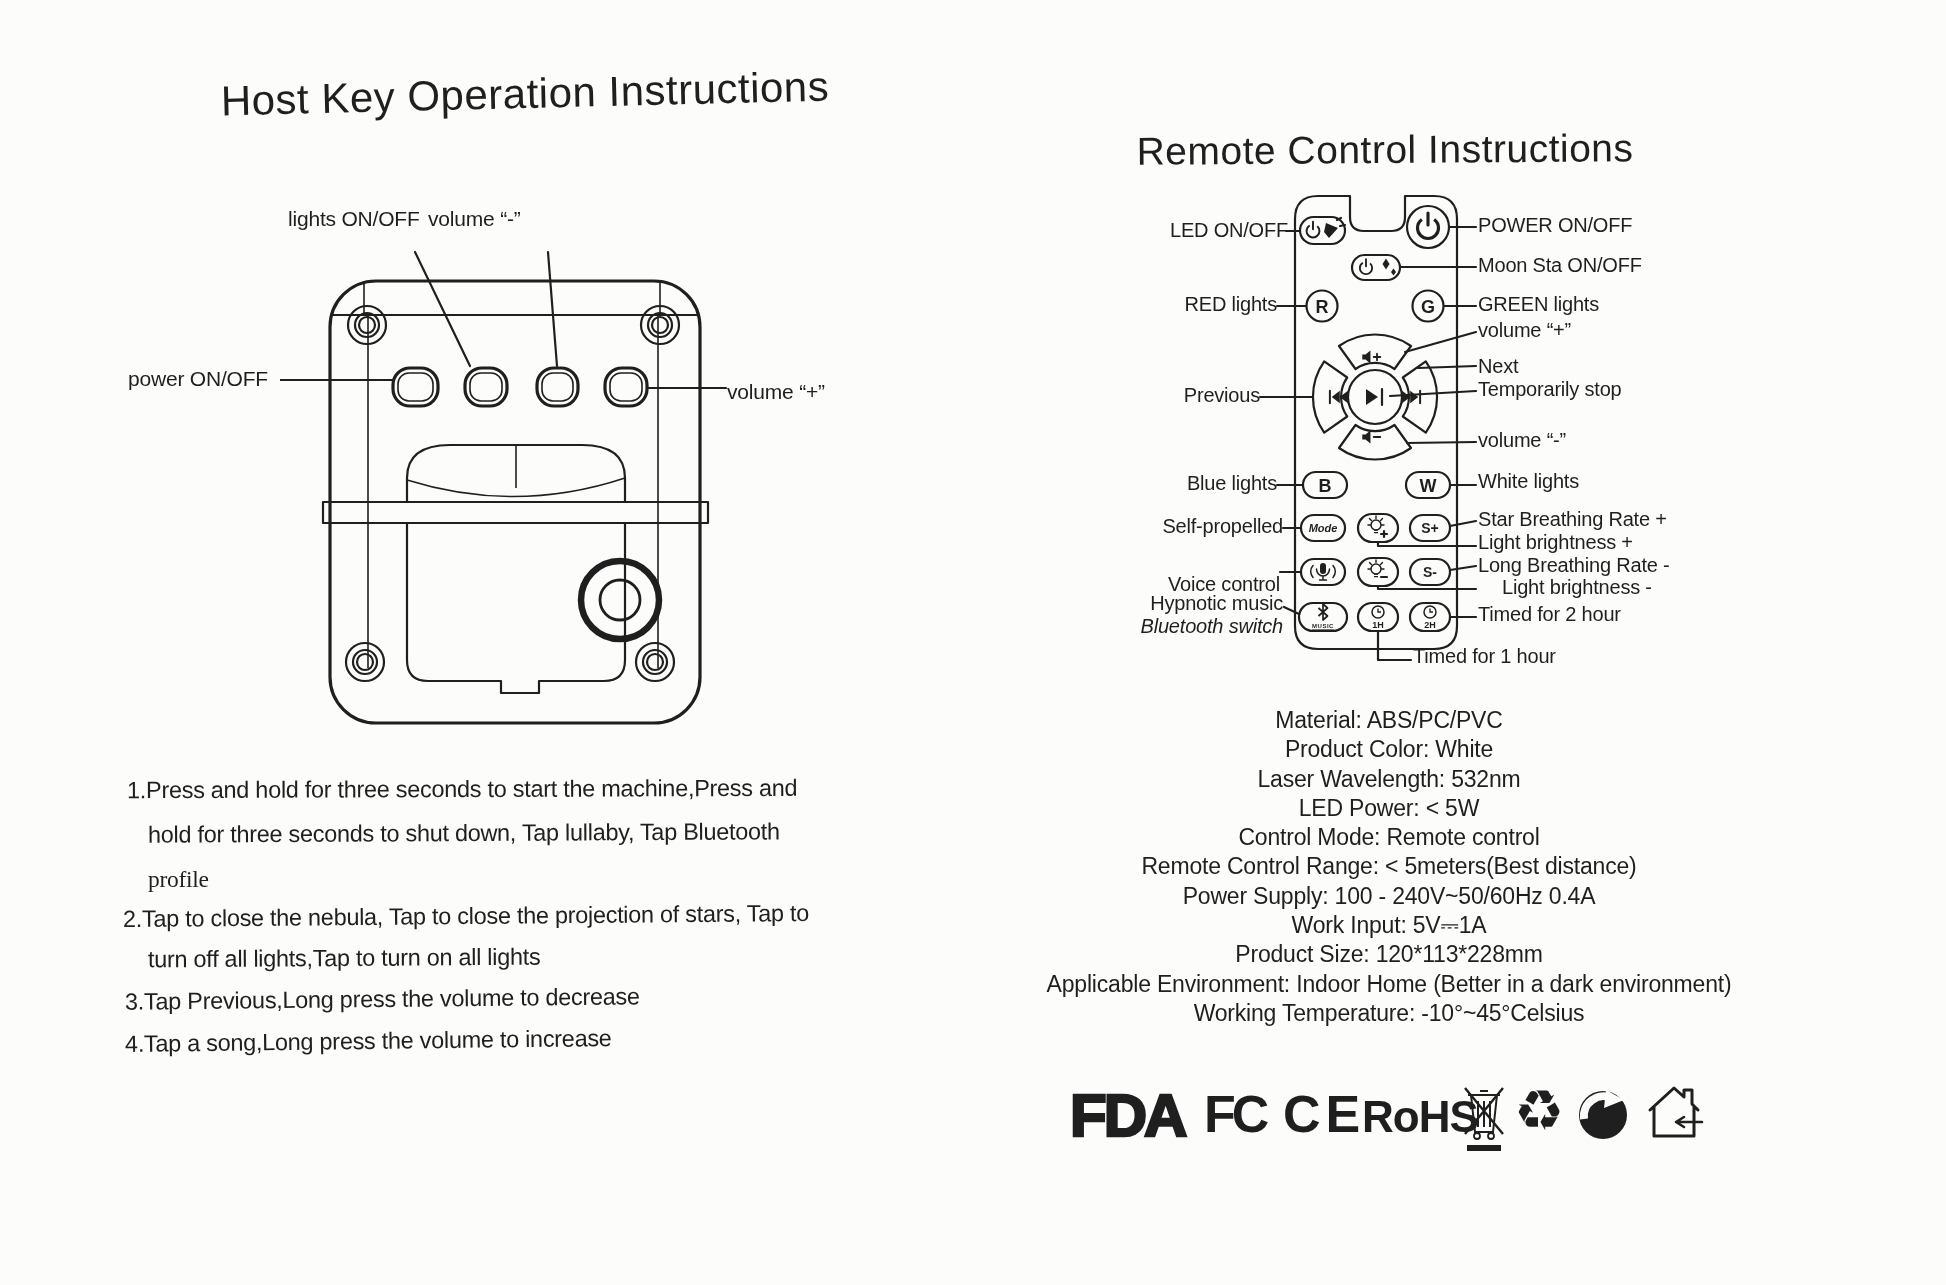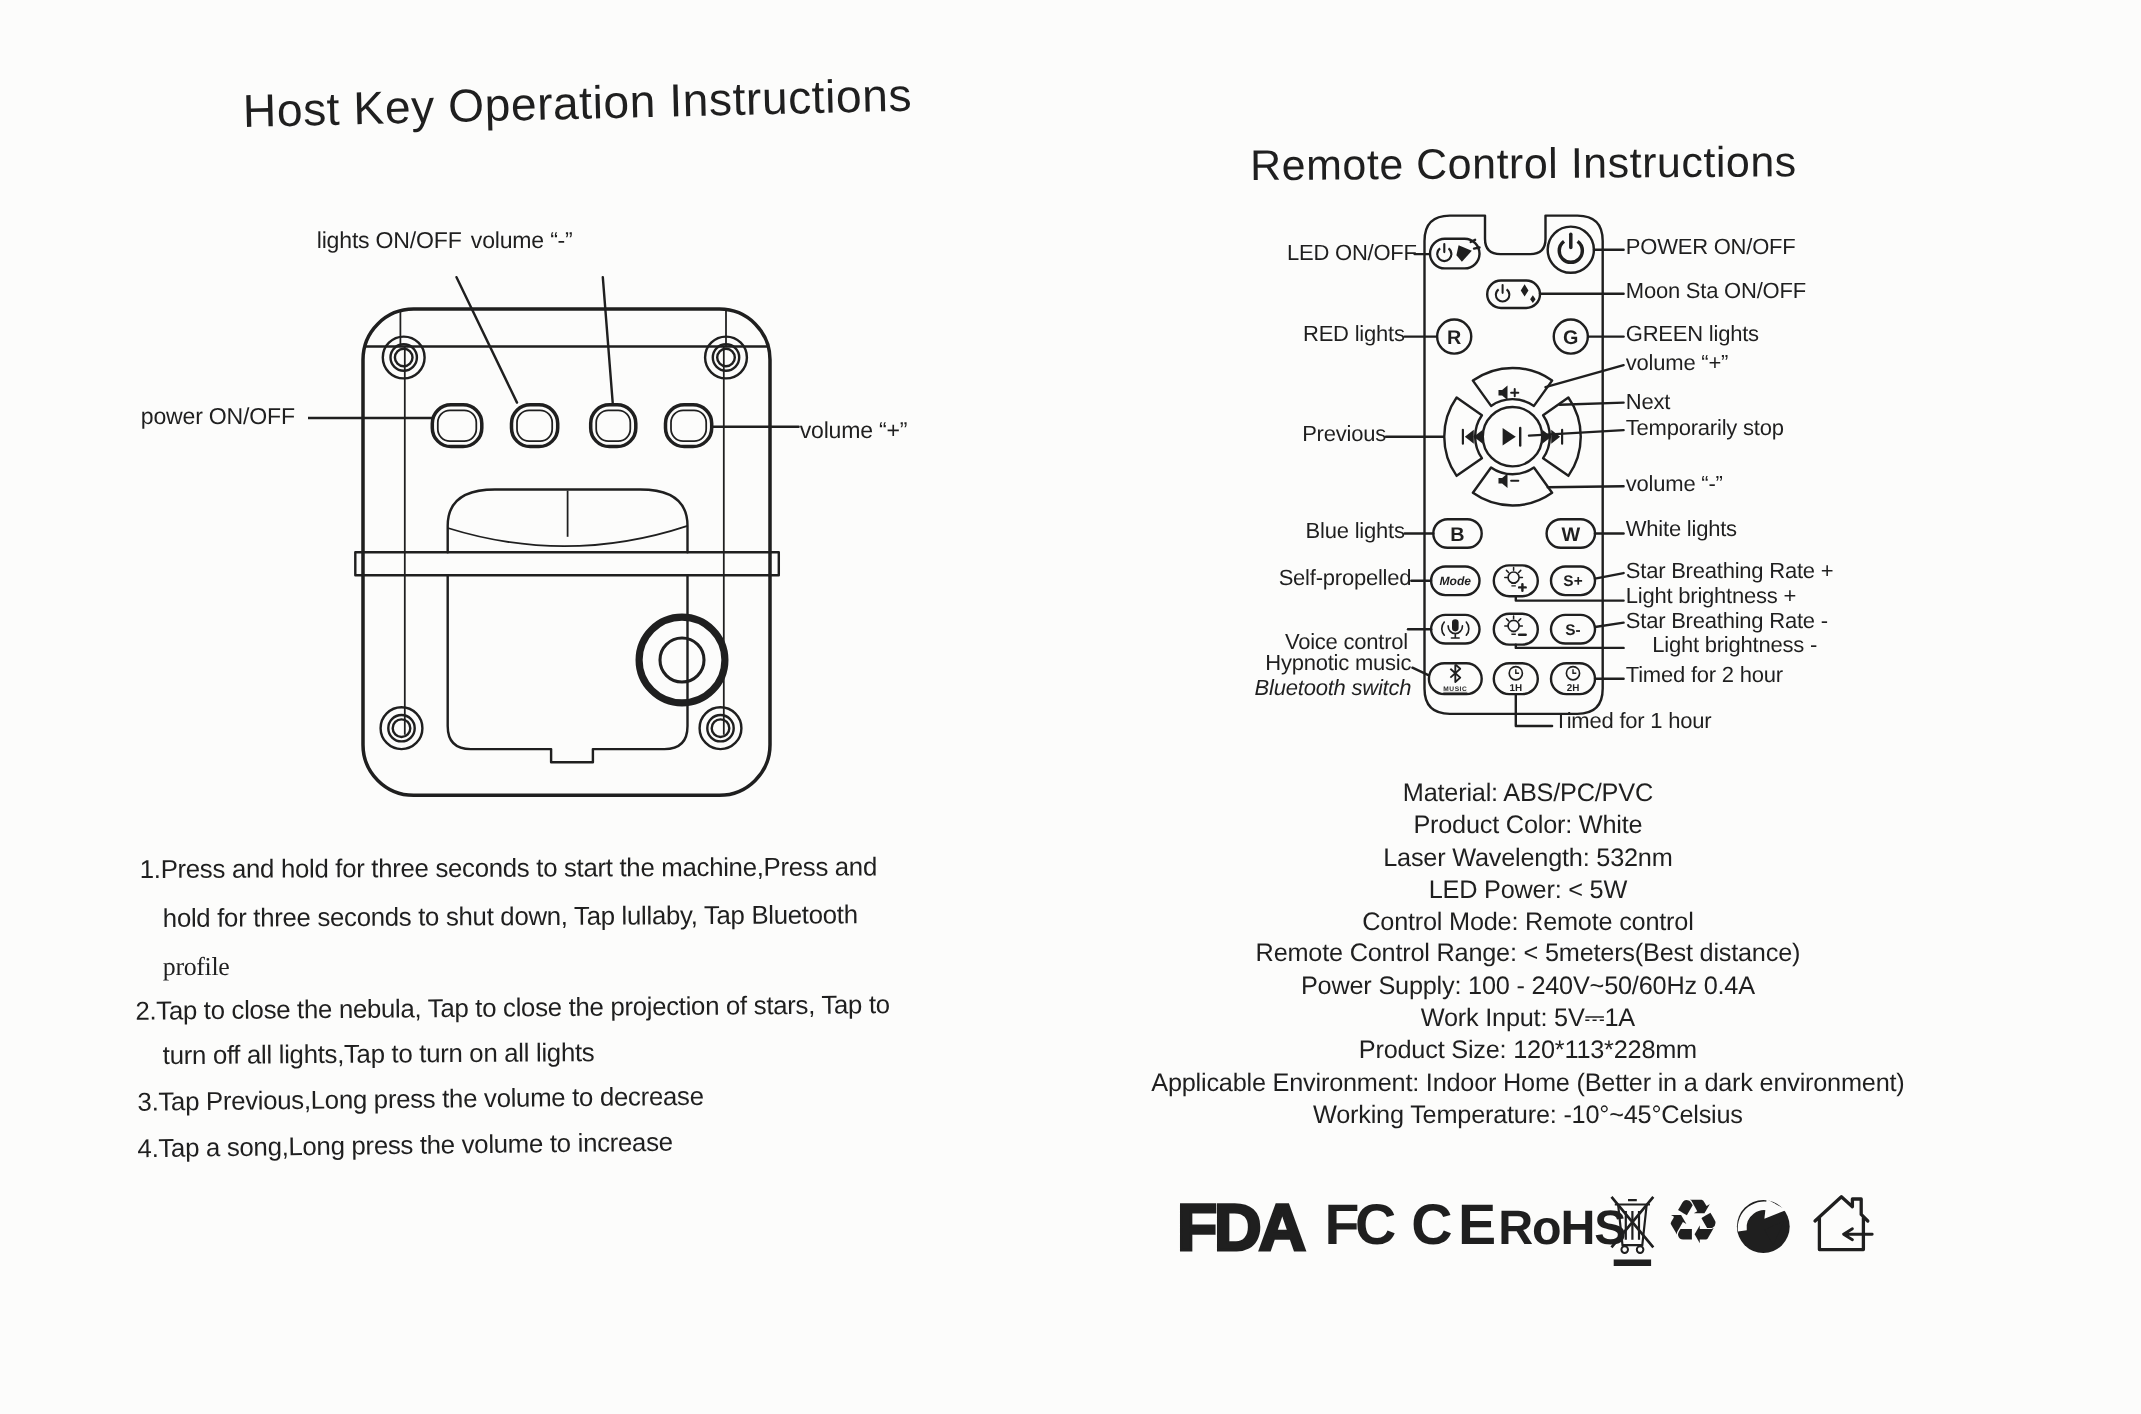--- a/index.html
+++ b/index.html
@@ -121,21 +121,21 @@
   <div class="abs lbl2" style="left:1478px;top:214px;">POWER ON/OFF</div>
   <div class="abs lbl2" style="left:1478px;top:254px;">Moon Sta ON/OFF</div>
   <div class="abs lbl2" style="left:1478px;top:293px;">GREEN  lights</div>
   <div class="abs lbl2" style="left:1478px;top:319px;">volume “+”</div>
   <div class="abs lbl2" style="left:1478px;top:355px;">Next</div>
   <div class="abs lbl2" style="left:1478px;top:378px;">Temporarily stop</div>
   <div class="abs lbl2" style="left:1478px;top:429px;">volume “-”</div>
   <div class="abs lbl2" style="left:1478px;top:470px;">White  lights</div>
   <div class="abs lbl2" style="left:1478px;top:508px;">Star Breathing Rate +</div>
   <div class="abs lbl2" style="left:1478px;top:531px;">Light brightness +</div>
-  <div class="abs lbl2" style="left:1478px;top:554px;">Star Breathing Rate -</div>
+  <div class="abs lbl2" style="left:1478px;top:554px;">Long Breathing Rate -</div>
   <div class="abs lbl2" style="left:1478px;top:576px;margin-left:24px;">Light brightness -</div>
   <div class="abs lbl2" style="left:1478px;top:603px;">Timed for 2 hour</div>
   <div class="abs lbl2" style="left:1413px;top:645px;">Timed for 1 hour</div>
 
   <svg class="abs" style="left:1100px;top:185px;" width="650" height="500" viewBox="0 0 650 500">
     <defs>
       <g id="pwr">
         <circle r="7" pathLength="100" fill="none" stroke="#1f1f1f" stroke-width="2.1" stroke-dasharray="65 20 15"></circle>
         <line x1="0" y1="-10" x2="0" y2="-2" stroke="#1f1f1f" stroke-width="2.1" stroke-linecap="round"></line>
       </g>

